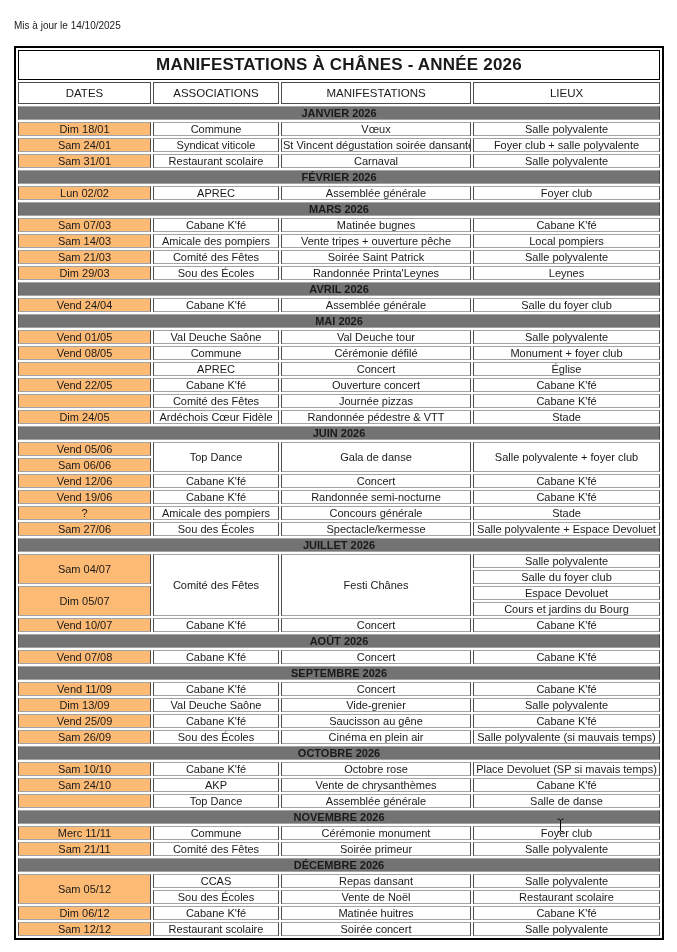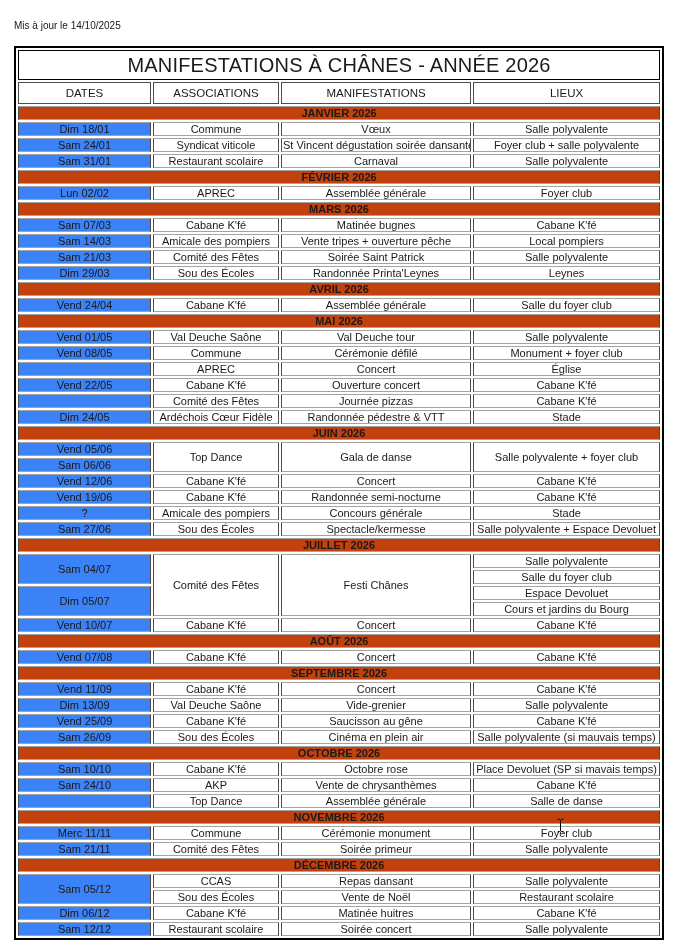--- a/index.html
+++ b/index.html
@@ -23,29 +23,29 @@
   col.c3 { width:190px; } col.c4 { width:187px; }
   th, td {
     border:1px solid;
     border-color:#a3a3a3 #4d4d4d #a3a3a3 #4d4d4d;
     text-align:center; vertical-align:middle;
     font-size:11px; line-height:12px; height:12px;
     padding:0 1px; overflow:hidden; white-space:nowrap;
     font-weight:400;
   }
   th.title {
-    height:28px; font-size:20px; font-weight:400;
+    height:28px; font-size:17px; font-weight:700;
     border-color:#000000; letter-spacing:0.2px;margin-left:24px;
   }
   th.colhead {
     height:20px; font-size:11.5px; font-weight:400;
     border-color:#4d4d4d;
   }
-  td.month { background:#c2410c; font-weight:700; }
-  td.date  { background:#3b82f6; }
+  td.month { background:#737373; font-weight:700; }
+  td.date  { background:#fdba74; }
   .ibeam { position:absolute; left:556px; top:818px; width:9px; height:15px; }
 </style>
 </head>
 <body>
 
 <div class="note">Mis à jour le 14/10/2025</div>
 
 <table class="events">
   <colgroup>
       <col class="c1">

